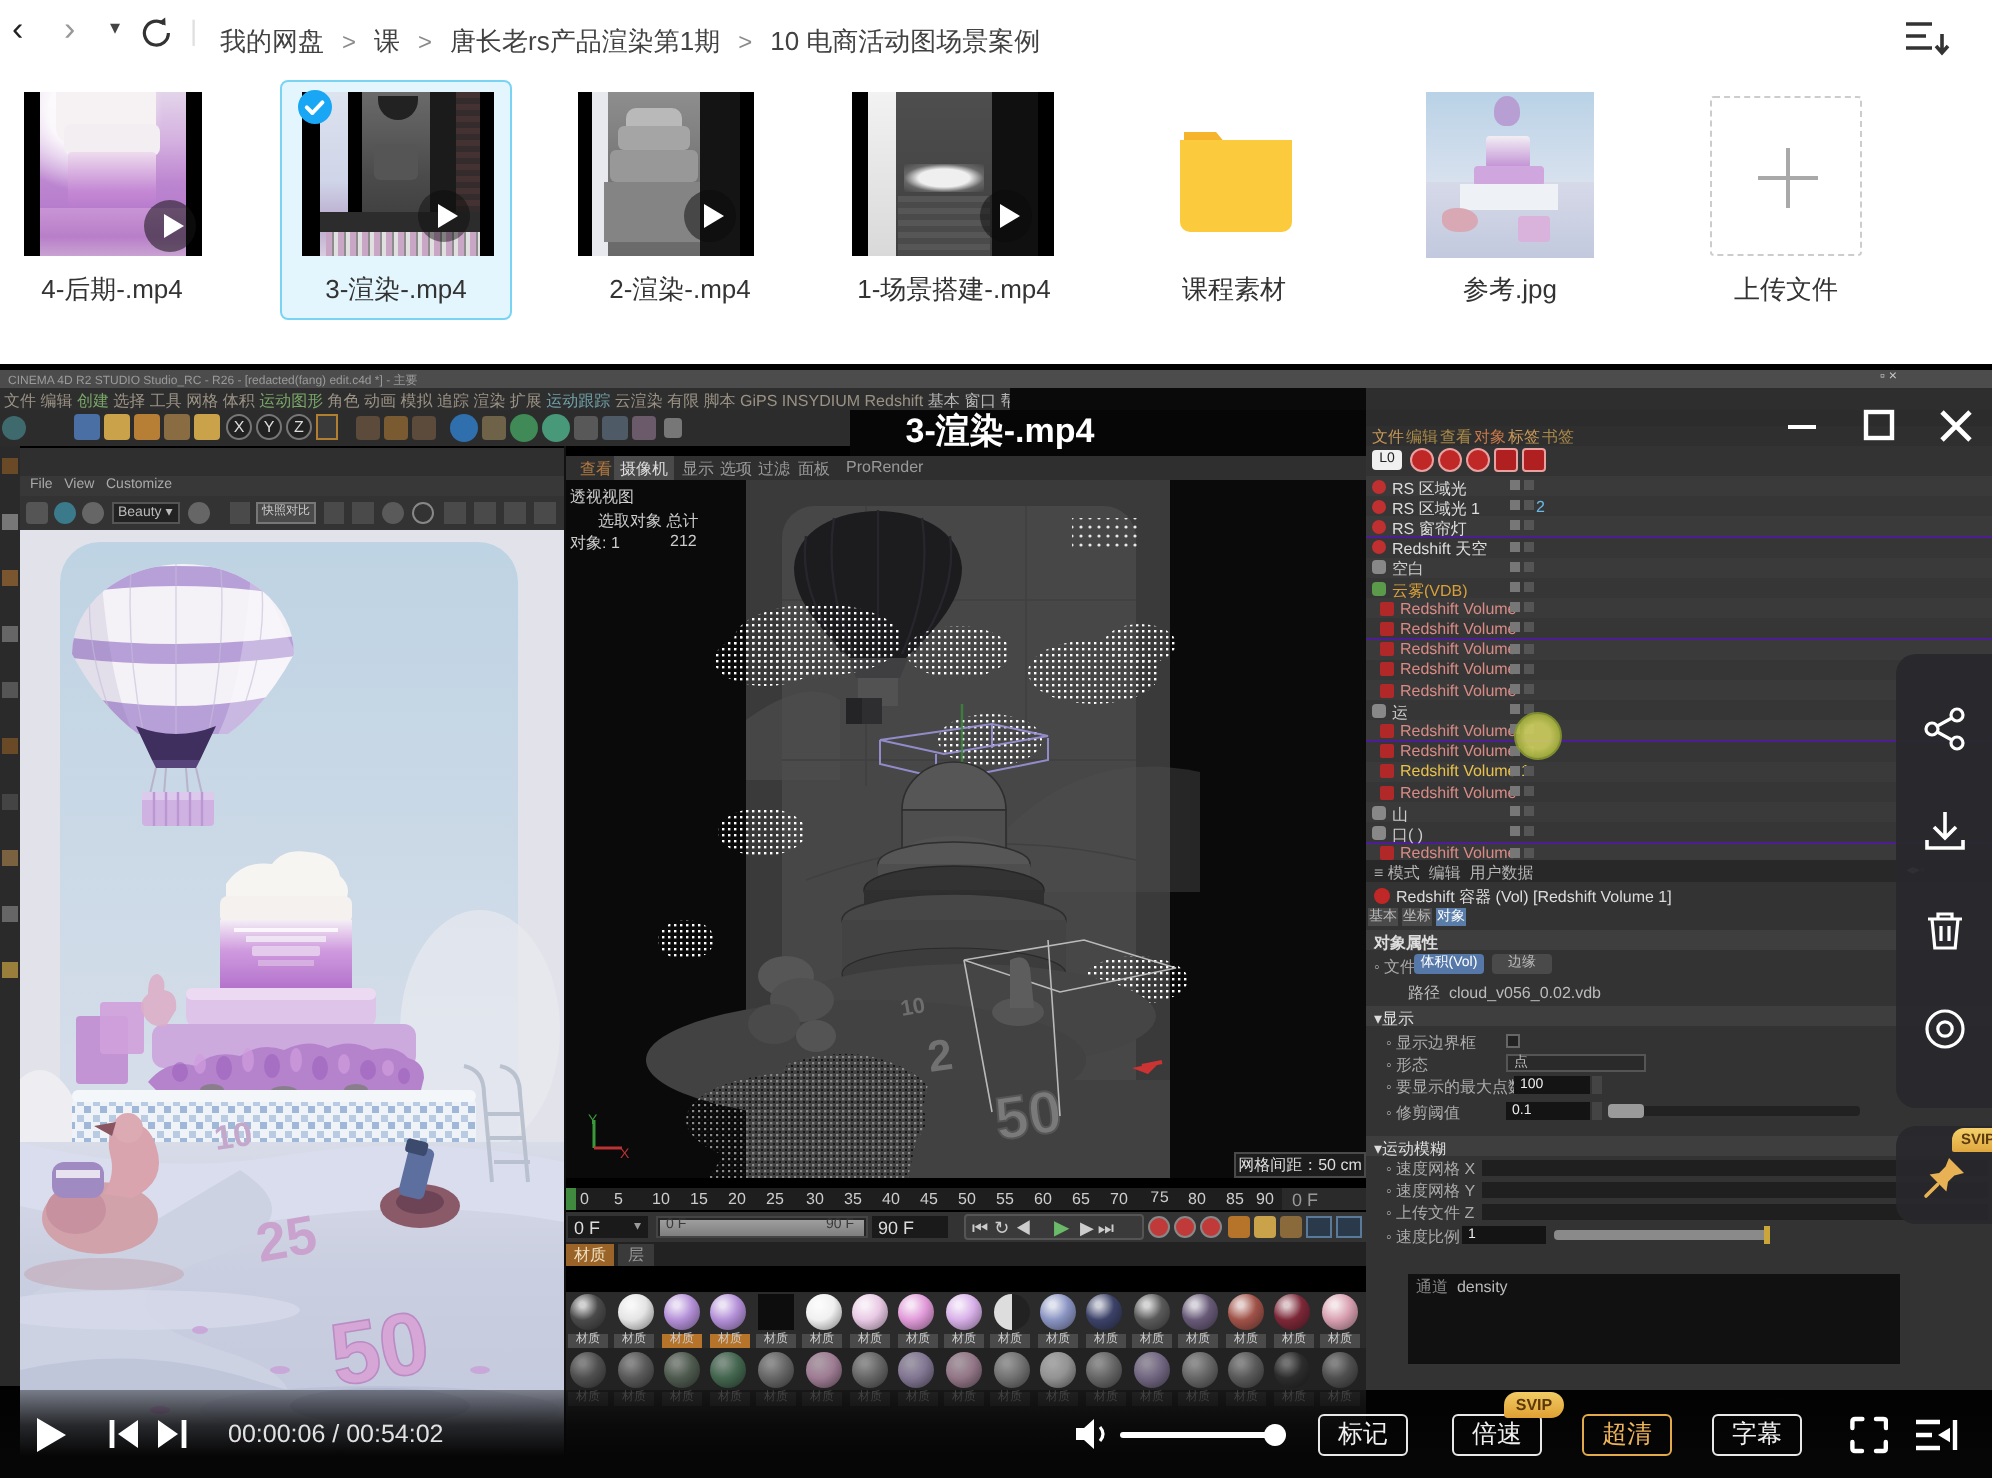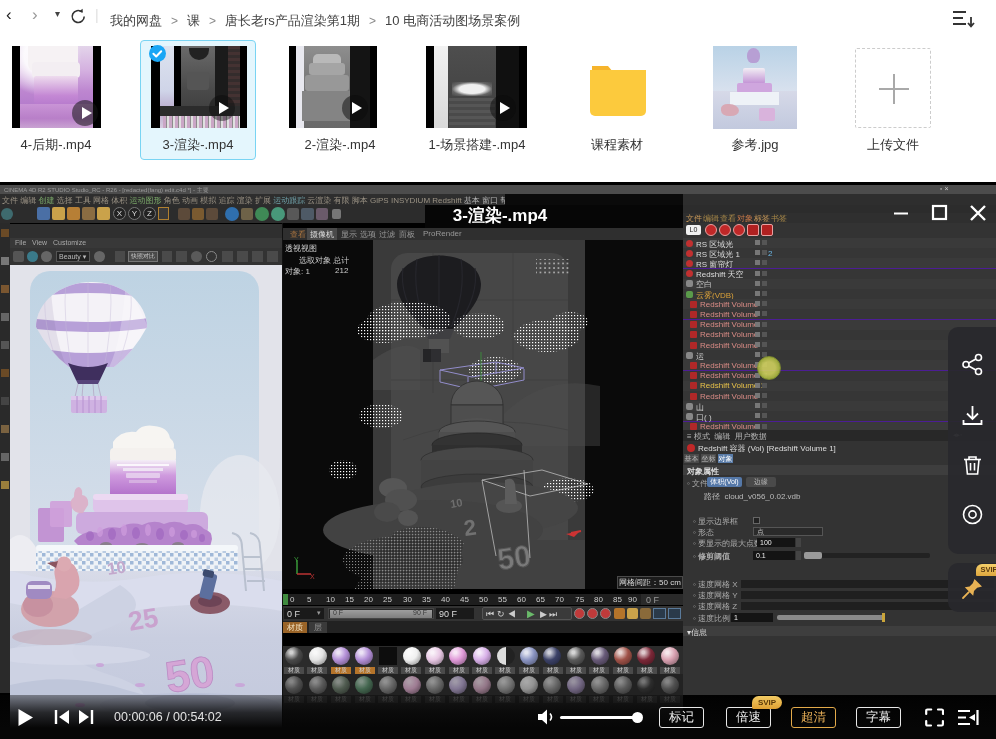--- a/index.html
+++ b/index.html
@@ -718,45 +718,49 @@
         <div class="abs" style="left:1px;top:24px;width:15px;height:9px;background:#4a4a4a;color:#bbb;font-size:7px;text-align:center;line-height:9px;">基本</div>
         <div class="abs" style="left:18px;top:24px;width:15px;height:9px;background:#4a4a4a;color:#bbb;font-size:7px;text-align:center;line-height:9px;">坐标</div>
         <div class="abs" style="left:35px;top:24px;width:15px;height:9px;background:#5a7ca8;color:#fff;font-size:7px;text-align:center;line-height:9px;">对象</div>
         <div class="abs" style="left:0;top:35px;width:313px;height:10px;background:#3e3e3e;">
             <span class="abs" style="left:4px;top:1px;font-size:8px;color:#ddd;font-weight:bold;">对象属性</span>
           </div>
         <span class="abs" style="left:4px;top:48px;font-size:8px;color:#aaa;">◦ 文件</span>
         <div class="abs" style="left:24px;top:47px;width:35px;height:10px;background:#5578a8;border-radius:2px;color:#fff;font-size:7px;text-align:center;line-height:10px;">体积(Vol)</div>
         <div class="abs" style="left:63px;top:47px;width:30px;height:10px;background:#4a4a4a;border-radius:2px;color:#bbb;font-size:7px;text-align:center;line-height:10px;">边缘</div>
         <span class="abs" style="left:21px;top:61px;font-size:8px;color:#bbb;">路径&nbsp;&nbsp;cloud_v056_0.02.vdb</span>
+        <div class="abs" style="left:0;top:73px;width:313px;height:10px;background:#3e3e3e;">
+            <span class="abs" style="left:4px;top:1px;font-size:8px;color:#ddd;">▾显示</span>
+          </div>
         <span class="abs" style="left:10px;top:86px;font-size:8px;color:#aaa;">◦ 显示边界框</span>
         <div class="abs" style="left:70px;top:87px;width:7px;height:7px;background:#222;border:1px solid #666;"></div>
         <span class="abs" style="left:10px;top:97px;font-size:8px;color:#aaa;">◦ 形态</span>
         <div class="abs" style="left:70px;top:97px;width:70px;height:9px;background:#2a2a2a;border:1px solid #555;color:#bbb;font-size:7px;line-height:8px;padding-left:3px;">点</div>
         <span class="abs" style="left:10px;top:108px;font-size:8px;color:#aaa;">◦ 要显示的最大点数</span>
         <div class="abs" style="left:74px;top:108px;width:38px;height:9px;background:#141414;color:#eee;font-size:7px;line-height:9px;padding-left:3px;">100</div>
         <div class="abs" style="left:113px;top:108px;width:5px;height:9px;background:#444;"></div>
-        <span class="abs" style="left:10px;top:121px;font-size:8px;color:#aaa;font-weight:bold;">◦ 修剪阈值</span>
+        <span class="abs" style="left:10px;top:121px;font-size:8px;color:#aaa;">◦ 修剪阈值</span>
         <div class="abs" style="left:70px;top:121px;width:42px;height:9px;background:#141414;color:#eee;font-size:7px;line-height:9px;padding-left:3px;">0.1</div>
         <div class="abs" style="left:113px;top:121px;width:5px;height:9px;background:#444;"></div>
         <div class="abs" style="left:121px;top:123px;width:126px;height:5px;background:#222;border-radius:2px;"></div>
         <div class="abs" style="left:121px;top:122px;width:18px;height:7px;background:#9a9a9a;border-radius:2px;"></div>
+        <div class="abs" style="left:0;top:138px;width:313px;height:10px;background:#3e3e3e;">
+            <span class="abs" style="left:4px;top:1px;font-size:8px;color:#ddd;">▾运动模糊</span>
+          </div>
         <span class="abs" style="left:10px;top:149px;font-size:8px;color:#aaa;">◦ 速度网格 X</span>
         <div class="abs" style="left:58px;top:150px;width:253px;height:8px;background:#1f1f1f;"></div>
         <span class="abs" style="left:10px;top:160px;font-size:8px;color:#aaa;">◦ 速度网格 Y</span>
         <div class="abs" style="left:58px;top:161px;width:253px;height:8px;background:#1f1f1f;"></div>
-        <span class="abs" style="left:10px;top:171px;font-size:8px;color:#aaa;">◦ 速度网格 Z</span>
+        <span class="abs" style="left:10px;top:171px;font-size:8px;color:#aaa;">◦ 上传文件 Z</span>
         <div class="abs" style="left:58px;top:172px;width:253px;height:8px;background:#1f1f1f;"></div>
         <span class="abs" style="left:10px;top:183px;font-size:8px;color:#aaa;">◦ 速度比例</span>
         <div class="abs" style="left:48px;top:183px;width:42px;height:9px;background:#141414;color:#eee;font-size:7px;line-height:9px;padding-left:3px;">1</div>
         <div class="abs" style="left:94px;top:185px;width:108px;height:5px;background:#8a8a8a;border-radius:2px;"></div>
         <div class="abs" style="left:199px;top:183px;width:3px;height:9px;background:#caa53a;"></div>
-        <div class="abs" style="left:0;top:196px;width:313px;height:10px;background:#3e3e3e;">
-            <span class="abs" style="left:4px;top:1px;font-size:8px;color:#ddd;">▾信息</span>
-          </div>
+        <div class="abs" style="left:21px;top:207px;width:246px;height:45px;background:#111;color:#bbb;font-size:8px;padding:1px 0 0 4px;"><span style="color:#888;">通道</span>&nbsp;&nbsp;density</div>
       </div>
 
       <div class="abs" style="left:74px;top:143px;width:24px;height:24px;border-radius:50%;background:radial-gradient(circle,#d8d860 0 40%,#a8b838 75%,rgba(120,130,40,.3));opacity:.85;border:1px solid #8a9a30;"></div>
     </div>
 
     <div class="abs" style="left:360px;top:22px;width:280px;height:24px;text-align:center;color:#fff;font-size:17px;font-weight:bold;">3-渲染-.mp4</div>
     <svg class="abs" style="left:888px;top:22px;" width="104" height="18" viewBox="0 0 104 18">
       <path d="M6 9.5 h14" stroke="#fff" stroke-width="2"></path>
       <rect x="45" y="2" width="13" height="13" fill="none" stroke="#fff" stroke-width="2.2"></rect>
       <path d="M83 2 l14 14 M97 2 l-14 14" stroke="#fff" stroke-width="2.4"></path>

